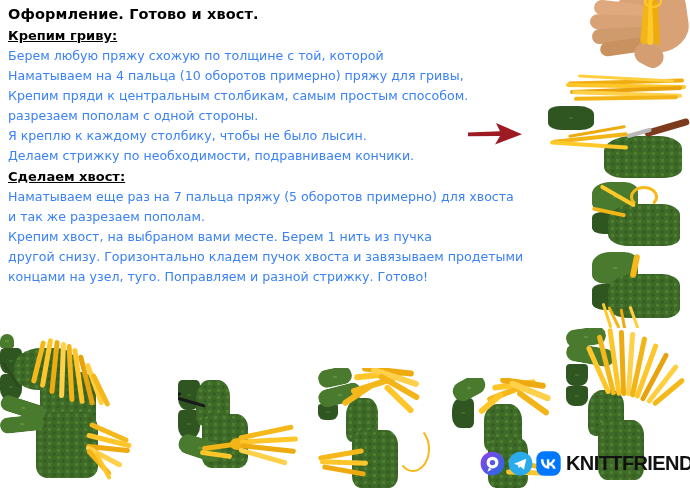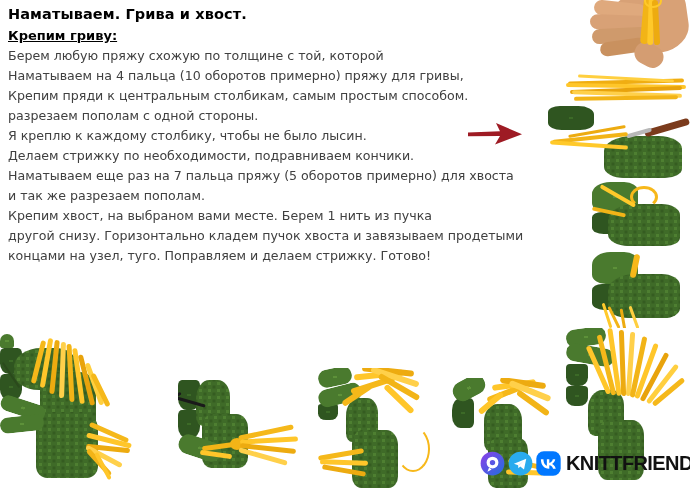--- a/index.html
+++ b/index.html
@@ -19,21 +19,21 @@
     letter-spacing:0.1px;line-height:20px;margin:0 0 1px 0;
     white-space:nowrap;
   }
   .subhead{
     font-size:13px;font-weight:bold;color:#000;
     text-decoration:underline;line-height:20px;margin:0;
     display:inline-block;
   }
   .subhead-wrap{line-height:20px;}
   .line{
-    font-size:12.6px;color:#404040;line-height:20px;
+    font-size:12.6px;color:#3b82f6;line-height:20px;
     white-space:nowrap;margin:0;
   }
 
   
   .arrow{position:absolute;left:466px;top:121px;width:58px;height:26px;}
 
   
   .photo{position:absolute;overflow:hidden;background:#fff;}
 
   
@@ -68,37 +68,40 @@
     letter-spacing:-0.6px;line-height:25px;margin-left:2px;
   }
 </style>
 </head>
 <body>
 
 <div class="page">
 
   <div class="textcol">
 
-    <p class="title">Наматываем. Грива и хвост.</p>
+    <p class="title">Оформление. Готово и хвост.</p>
 
     <div class="subhead-wrap">
       <span class="subhead">Крепим гриву:</span>
     </div>
     <p class="line">Берем любую пряжу схожую по толщине с той, которой</p>
     <p class="line">Наматываем на 4 пальца (10 оборотов примерно) пряжу для гривы,</p>
     <p class="line">Крепим пряди к центральным столбикам, самым простым способом.</p>
     <p class="line">разрезаем пополам с одной стороны.</p>
     <p class="line">Я креплю к каждому столбику, чтобы не было лысин.</p>
     <p class="line">Делаем стрижку по необходимости, подравниваем кончики.</p>
 
+    <div class="subhead-wrap">
+      <span class="subhead">Сделаем хвост:</span>
+    </div>
     <p class="line">Наматываем еще раз на 7 пальца пряжу (5 оборотов примерно) для хвоста</p>
     <p class="line">и так же разрезаем пополам.</p>
     <p class="line">Крепим хвост, на выбраном вами месте. Берем 1 нить из пучка</p>
     <p class="line">другой снизу. Горизонтально кладем пучок хвоста и завязываем продетыми</p>
-    <p class="line">концами на узел, туго. Поправляем и делаем стрижку. Готово!</p>
+    <p class="line">концами на узел, туго. Поправляем и разной стрижку. Готово!</p>
   </div>
 
   <svg class="arrow" viewBox="0 0 58 26">
     <path d="M2 11.5 L34 10.2 L30 2 L56 13.2 L29 23.5 L34 15.0 L2 15.2 Z" fill="#9e1b24"></path>
   </svg>
 
   <div class="photo" style="left:582px;top:0px;width:108px;height:70px;">
 
     <div style="position:absolute;left:28px;top:-10px;width:78px;height:64px;background:#d8a176;border-radius:46% 30% 40% 50%;transform:rotate(-8deg);"></div>
 

